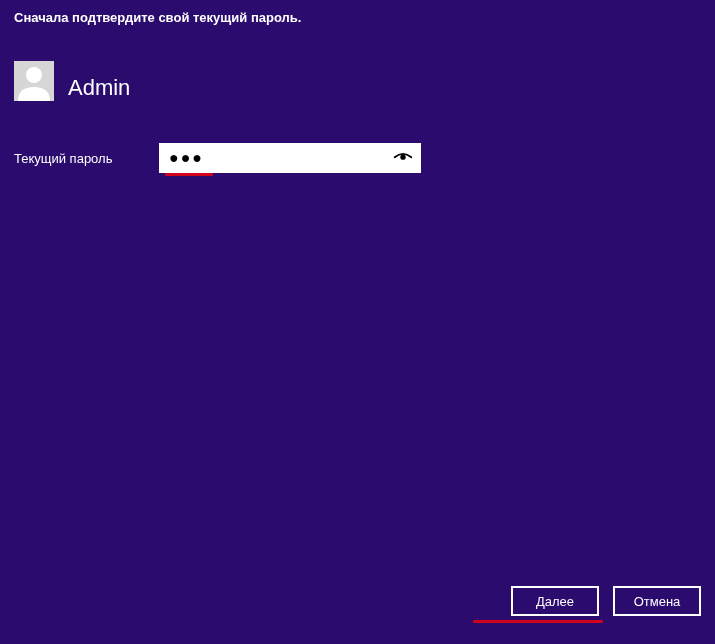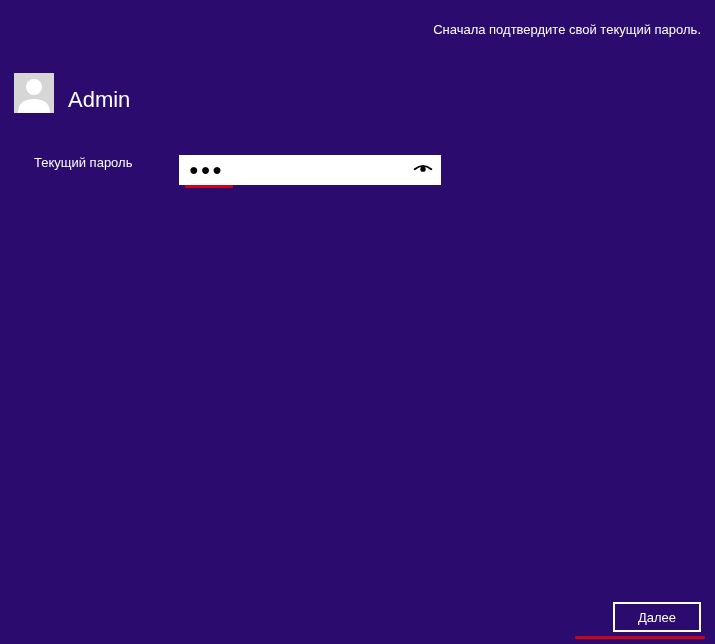--- a/index.html
+++ b/index.html
@@ -20,23 +20,21 @@
       padding: 10px 14px 8px 14px;
     }
     .title {
       font-size: 26px;
       font-weight: 300;
       color: #ffffff;
     }
     .subtitle {
       font-size: 13px;
       color: #ffffff;
-      margin-top: 12px;
-      font-weight: 400;
-      text-align: right;
+      font-weight: 700;
     }
     .user-row {
       display: flex;
       align-items: flex-end;
       padding: 28px 14px 0 14px;
       gap: 14px;
     }
     .avatar {
       width: 40px;
       height: 40px;
@@ -50,22 +48,22 @@
       width: 40px;
       height: 40px;
     }
     .username {
       font-size: 22px;
       font-weight: 300;
       color: #ffffff;
     }
     .form-row {
       display: flex;
+      align-items: center;
       padding: 42px 14px 0 14px;
-      margin-left: 20px;
     }
     .field-label {
       width: 145px;
       font-size: 13px;
       color: #ffffff;
       font-weight: 400;
     }
     .input-wrap {
       position: relative;
       width: 262px;
@@ -101,21 +99,21 @@
       position: absolute;
       left: 6px;
       bottom: -3px;
       width: 48px;
       height: 3px;
       background: #d0021b;
       border-radius: 1px;
     }
     .button-bar {
       position: absolute;
-      bottom: 12px;
+      bottom: 28px;
       right: 14px;
       display: flex;
       gap: 14px;
       align-items: center;
     }
     .btn {
       min-width: 88px;
       height: 30px;
       background: transparent;
       border: 2px solid #ffffff;
@@ -169,13 +167,14 @@
     </div>
     <div class="underline-red-input"></div>
   </div>
 </div>
 
 <div class="button-bar">
   <div class="btn-primary-wrap">
     <button class="btn">Далее</button>
     <div class="underline-red-btn"></div>
   </div>
+  <button class="btn">Отмена</button>
 </div>
 
 </body></html>

